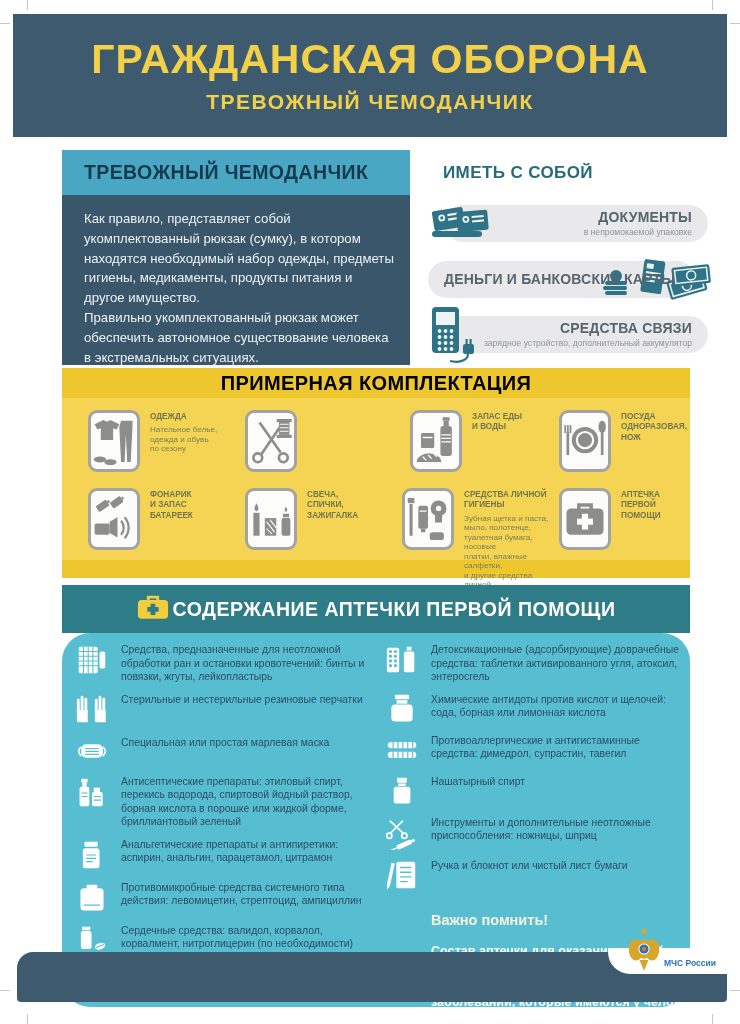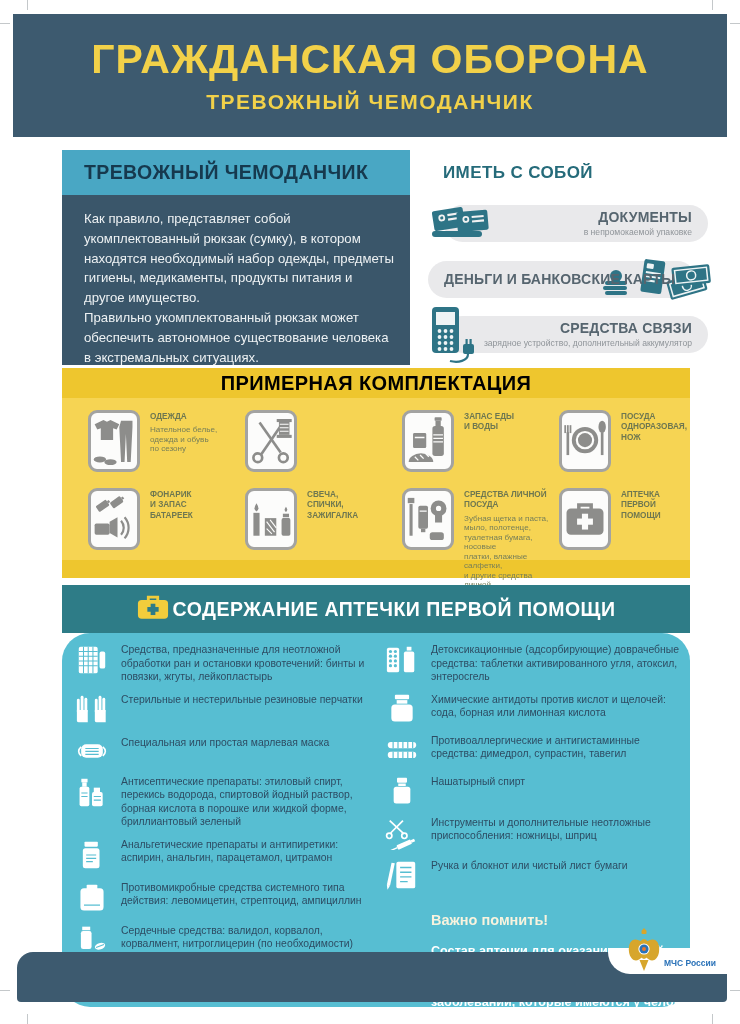--- a/index.html
+++ b/index.html
@@ -216,21 +216,21 @@
               <rect x="31.5" y="4" width="17" height="3.5"></rect>
               <rect x="31.5" y="22" width="17" height="3.5"></rect>
             </g>
             <g stroke="#fcfcfb" stroke-width="1.2">
                 <path d="M35 10 h10 M35 14 h10 M35 18 h10"></path>
               </g>
           </svg>
         </div>
       </div>
 
-      <div class="cell" style="left:340px;top:12px">
+      <div class="cell" style="left:348px;top:12px">
         <div class="tile">
           <svg width="44" height="54" viewBox="0 0 50 58">
             <g fill="#8d8d8b">
               <rect x="30" y="12" width="13" height="34" rx="3"></rect>
               <rect x="33.5" y="6" width="6" height="7"></rect>
               <rect x="32.5" y="2" width="8" height="4" rx="1"></rect>
               <rect x="8" y="20" width="15" height="17" rx="1.5"></rect>
               <path d="M3 53 a14 10 0 0 1 28 0 Z"></path>
             </g>
             <g stroke="#fcfcfb" stroke-width="1.5" fill="none">
@@ -333,21 +333,21 @@
               <rect x="27" y="44" width="16" height="9" rx="3"></rect>
             </g>
             <circle cx="37" cy="17" r="3" fill="#fcfcfb"></circle>
             <g stroke="#fcfcfb" stroke-width="1.3">
                 <path d="M15.5 20 h8"></path>
               </g>
           </svg>
         </div>
         <div>
           <div class="klab pre">СРЕДСТВА ЛИЧНОЙ
-ПОСУДА</div>
+ГИГИЕНЫ</div>
           <div class="ksub pre">Зубная щетка и паста,
 мыло, полотенце,
 туалетная бумага, носовые
 платки, влажные салфетки,
 и другие средства личной
 гигиены</div>
         </div>
       </div>
 
       <div class="cell" style="left:497px;top:90px">

